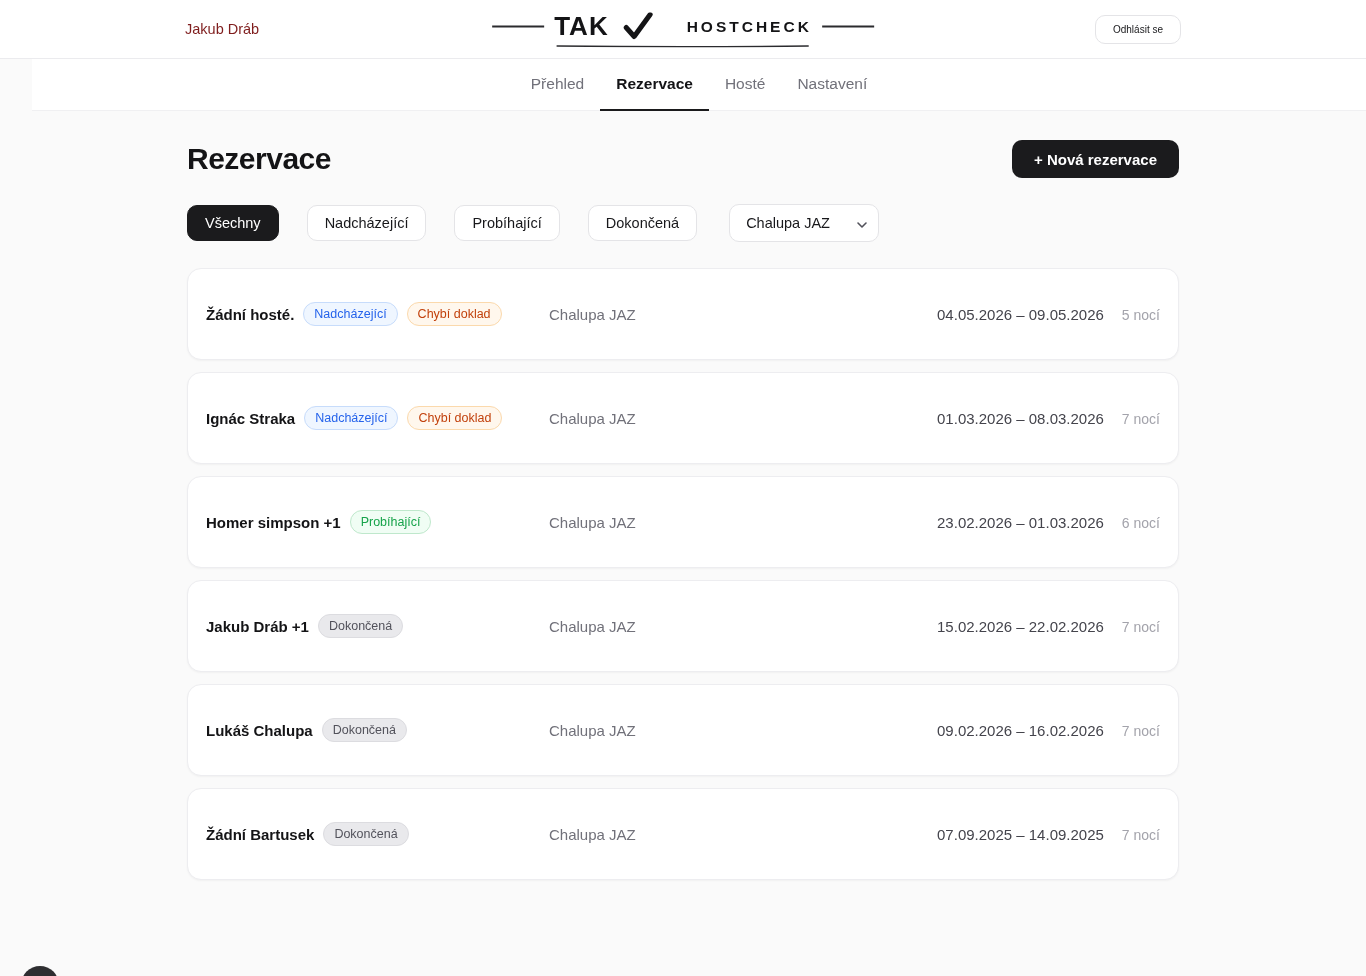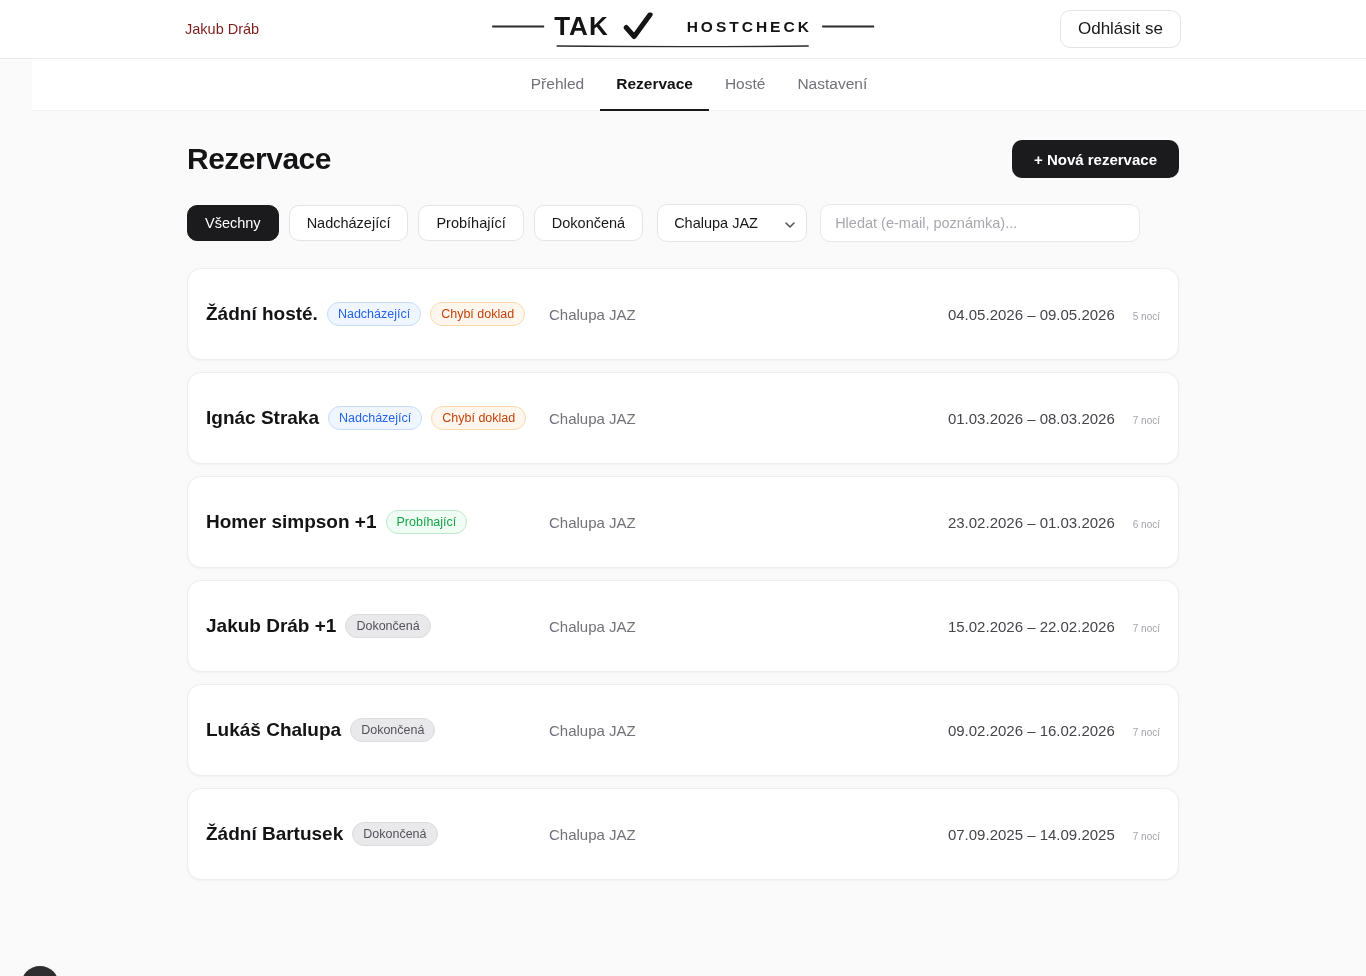--- a/index.html
+++ b/index.html
@@ -39,21 +39,21 @@
   .logo-host {
     font-size: 15.5px; font-weight: 700; letter-spacing: 3px; color: #141416; padding-left: 22px;
   }
   .logo-swoosh { margin-top: 3px; width: 255px; height: 3px; }
   .logout-btn {
     margin-left: auto;
     background: #ffffff;
     border: 1px solid #e4e4e7;
     border-radius: 10px;
     padding: 8px 17px;
-    font-size: 17px;
+    font-size: 10px;
     color: #18181b;
     cursor: pointer;
     font-family: inherit;
   }
 
   
   .nav {
     height: 52px;
     background: #ffffff;
     border-bottom: 1px solid #f0f0f2;
@@ -84,21 +84,21 @@
     border-radius: 10px;
     height: 38px;
     padding: 0 22px;
     font-size: 15px;
     font-weight: 600;
     cursor: pointer;
     font-family: inherit;
   }
 
   
-  .filter-row { display: flex; align-items: center; gap: 10px; margin-top: 26px; }
+  .filter-row { display: flex; align-items: center; gap: 28px; margin-top: 26px; }
   .chip {
     height: 36px;
     padding: 0 17px;
     border-radius: 10px;
     border: 1px solid #e4e4e7;
     background: #ffffff;
     font-size: 14.5px;
     color: #18181b;
     cursor: pointer;
     font-family: inherit;
@@ -139,36 +139,36 @@
     border: 1px solid #ededf0;
     border-radius: 14px;
     box-shadow: 0 1px 2px rgba(0,0,0,0.04);
     height: 92px;
     display: flex;
     align-items: center;
     padding: 0 18px;
     cursor: pointer;
   }
   .card-left { width: 343px; flex-shrink: 0; display: flex; align-items: center; gap: 9px; }
-  .res-name { font-size: 19px; font-weight: 700; color: #141416; white-space: nowrap; }
+  .res-name { font-size: 15px; font-weight: 700; color: #141416; white-space: nowrap; }
   .badge {
     font-size: 12.5px;
     padding: 4px 10px;
     border-radius: 999px;
     white-space: nowrap;
     border: 1px solid transparent;
   }
   .badge-blue   { color: #2563eb; background: #eff6ff; border-color: #c7dcfb; }
   .badge-orange { color: #c2410c; background: #fff7ed; border-color: #fbd9ac; text-align: right; }
   .badge-green  { color: #16a34a; background: #f0fdf4; border-color: #bfe8cc; }
   .badge-gray   { color: #52525b; background: #e9e9ec; border-color: #dcdce0; }
   .card-mid { font-size: 15px; color: #71717a; flex: 1; }
   .card-right { display: flex; align-items: baseline; gap: 18px; margin-left: auto; }
   .res-dates { font-size: 15px; color: #44444c; }
-  .res-nights { font-size: 10px; color: #a3a3ab; }
+  .res-nights { font-size: 14px; color: #a3a3ab; }
 
   
   .floating-widget {
     position: fixed;
     left: 21px; top: 966px;
     width: 38px; height: 38px;
     border-radius: 50%;
     background: #2e2e31;
     cursor: pointer;
   }
@@ -223,21 +223,20 @@
       <select class="property-select">
         <option>Chalupa JAZ</option>
       </select>
       <span class="select-chevron">
         <svg width="12" height="12" viewBox="0 0 12 12">
           <path d="M2 4 L6 8 L10 4" fill="none" stroke="#52525b" stroke-width="1.6" stroke-linecap="round" stroke-linejoin="round"></path>
         </svg>
       </span>
     </div>
 
-    <input class="search-input" type="text" placeholder="Hledat (e-mail, poznámka)..." style="">
   </div>
 
   <div class="cards">
 
     <div class="card">
       <div class="card-left">
         <span class="res-name">Žádní hosté.</span>
         <span class="badge badge-blue">Nadcházející</span>
         <span class="badge badge-orange">Chybí doklad</span>
       </div>

